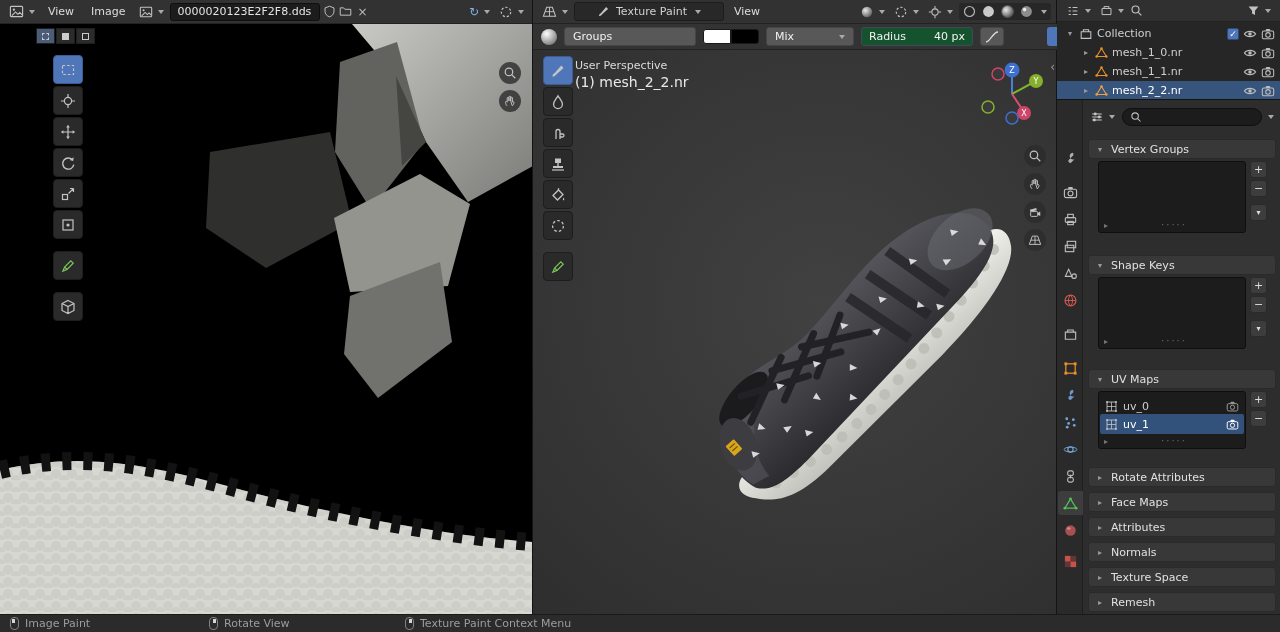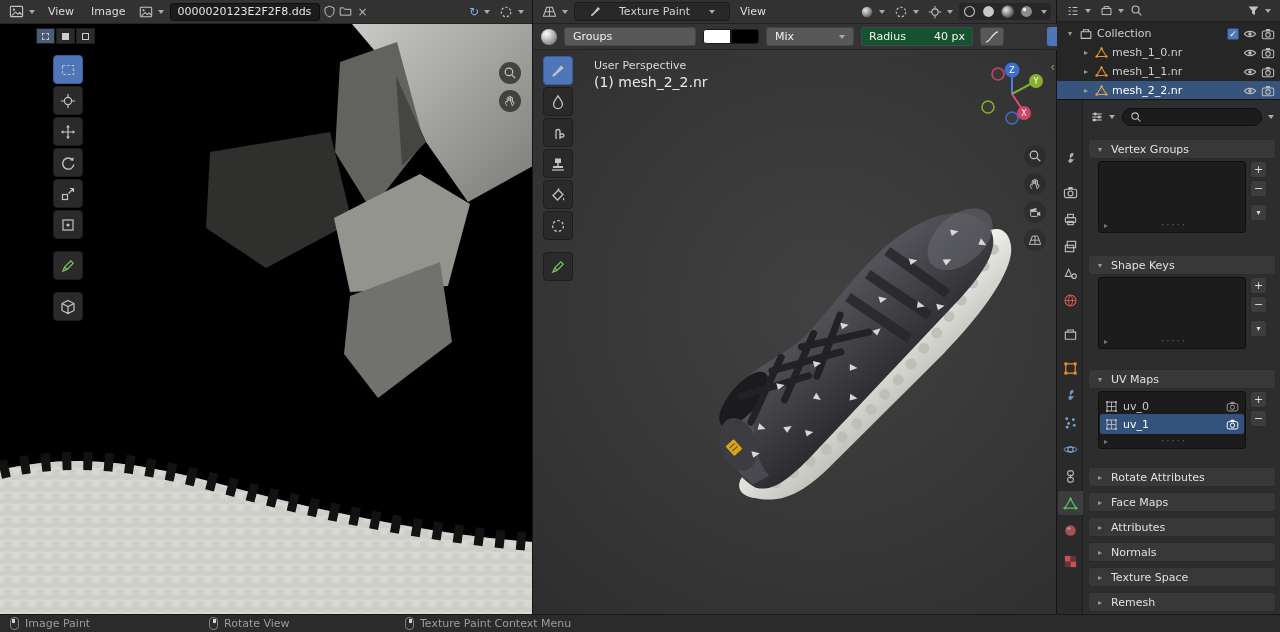--- a/index.html
+++ b/index.html
@@ -30,35 +30,35 @@
 #image-editor{left:0;top:0;width:533px;height:614px}
 #ie-canvas{position:absolute;top:24px;left:0;right:0;bottom:0;background:#000}
 .selmodes{position:absolute;left:36px;top:4px;display:flex;gap:1px;z-index:6}
 .smbtn{width:19px;height:16px;background:#2b2b2b;border:1px solid #1e1e1e;display:flex;align-items:center;justify-content:center}
 .smbtn.active{background:#4a5c77}
 .sq{width:7px;height:7px;border:1px solid #ccc}
 .sq.dash{border-style:dashed}
 .sq.fill{background:#ccc}
 
 #viewport{left:533px;top:0;width:524px;height:614px}
-.dd{display:flex;align-items:center;gap:17px;background:#282828;border:1px solid #1c1c1c;border-radius:3px;height:19px;padding:0 14px;flex:none}
+.dd{display:flex;align-items:center;gap:6px;background:#282828;border:1px solid #1c1c1c;border-radius:3px;height:19px;padding:0 22px;flex:none}
 #tool-settings{position:absolute;top:24px;left:0;right:0;height:26px;background:#333;border-bottom:1px solid #232323;
 display:flex;align-items:center;gap:7px;padding:0 8px;z-index:4}
 .brushball{width:16px;height:16px;border-radius:50%;background:radial-gradient(circle at 35% 30%,#fff,#8a8a8a 70%,#555);flex:none}
 .ts-field{background:#585858;border:1px solid #454545;border-radius:3px;height:19px;display:flex;align-items:center;padding:0 8px;color:#f0f0f0;flex:none}
 .swatch{width:28px;height:15px;border:1px solid #1a1a1a;flex:none}
 .swatch.w{background:#fff;border-radius:3px 0 0 3px}
 .swatch.b{background:#000;border-radius:0 3px 3px 0;margin-left:-8px}
 .slider{position:relative;width:112px;height:19px;border-radius:3px;background:#14532d;border:1px solid #40485a;
 display:flex;align-items:center;justify-content:space-between;padding:0 7px;color:#f2f2f2;flex:none}
 .ts-icon{width:24px;height:19px;background:#585858;border:1px solid #454545;border-radius:3px;display:flex;align-items:center;justify-content:center;flex:none}
 .bluecap{position:absolute;right:0;top:3px;width:10px;height:19px;background:#4f76b8;border-radius:3px 0 0 3px}
 #vp-content{position:absolute;top:50px;left:0;right:0;bottom:0;
 background:radial-gradient(circle at 55% 45%,#414141,#363636 60%,#2e2e2e)}
-.vp-overlay{position:absolute;left:61px;top:7px;line-height:17px;color:#dadada;z-index:3}
+.vp-overlay{position:absolute;left:42px;top:7px;line-height:17px;color:#dadada;z-index:3}
 .vp-overlay .l2{color:#e9e9e9;font-size:14px}
 .collapser{position:absolute;right:2px;top:10px;color:#9a9a9a;font-size:12px;z-index:6}
 
 #outliner{left:1057px;top:0;width:223px;height:100px;background:#262626}
 #outliner .hdr{height:22px;background:#303030}
 .orow{position:absolute;left:0;right:0;height:19px;display:flex;align-items:center;gap:4px;padding-right:5px;color:#cfcfcf}
 .orow.sel{background:#37547c;color:#fff}
 .disc{width:10px;text-align:center;color:#9a9a9a;font-size:8px;flex:none}
 .spacer{flex:1}
 .chk{width:12px;height:12px;background:#4f76b8;border:1px solid #2e4a78;border-radius:2px;color:#fff;

